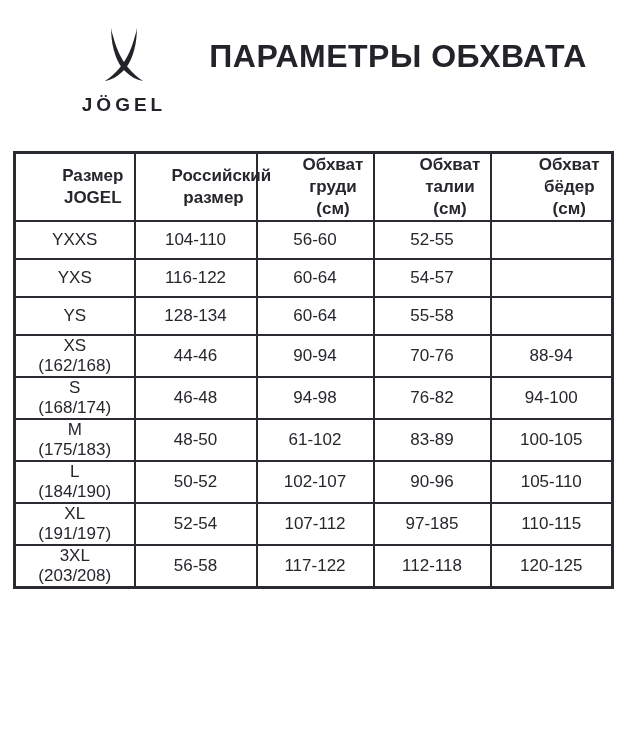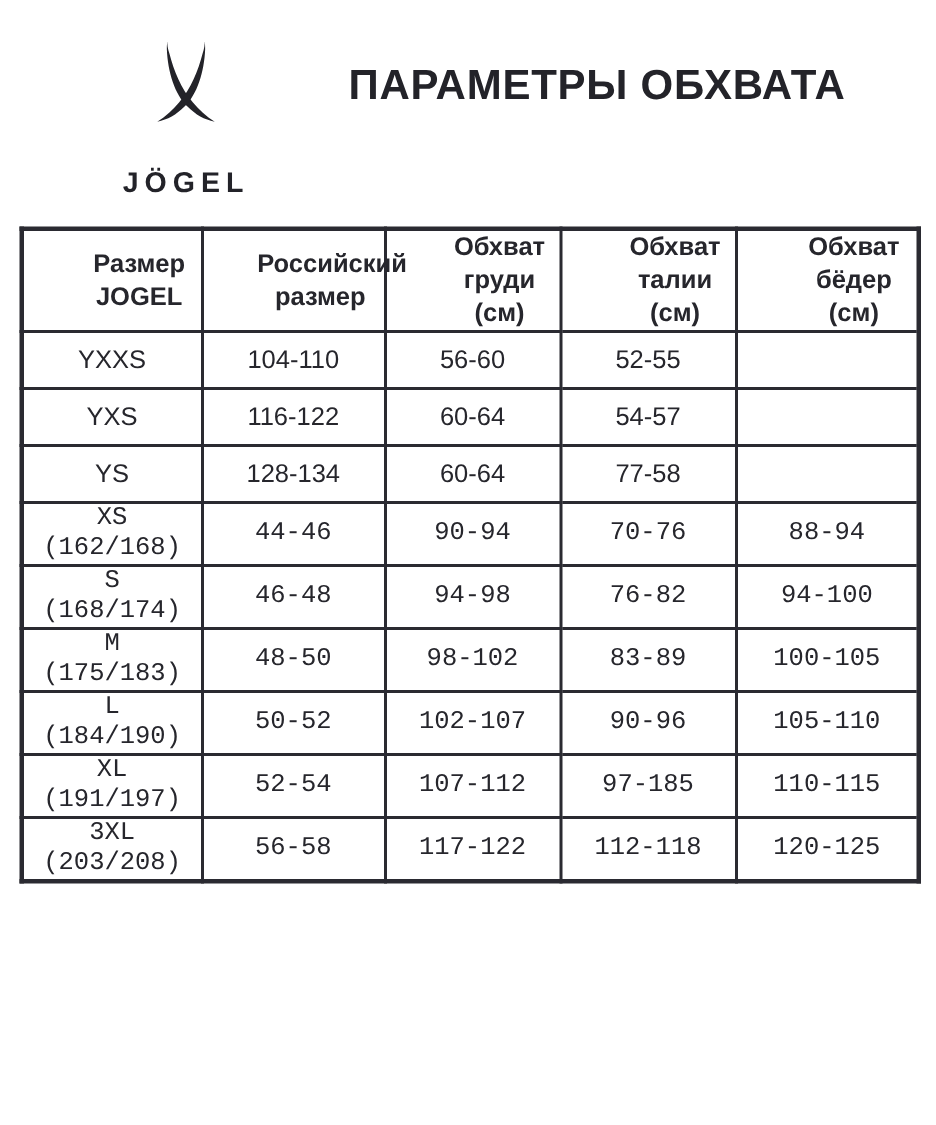--- a/index.html
+++ b/index.html
@@ -21,28 +21,28 @@
     overflow: hidden;
   }
   
   .header { position: absolute; top: 0; left: 0; right: 0; height: 151px; }
   .logo {
     position: absolute; left: 58px; top: 22px; width: 132px;
     text-align: center;
   }
   .logo-icon { display: block; margin: 0 auto; width: 58px; height: 66px; }
   .brand {
-    margin-top: 24px;
+    margin-top: 6px;
     font-size: 19px; font-weight: 700; letter-spacing: 4px;
     color: #232329;
   }
   .title {
     position: absolute; left: 186px; right: 14px; top: 36px;
     text-align: center;
-    font-size: 28px; font-weight: 700; line-height: 41px;
+    font-size: 32px; font-weight: 700; line-height: 41px;
     letter-spacing: 0.5px;
     color: #232329;
   }
   
   table.size-table {
     position: absolute; top: 151px; left: 13px;
     width: 598px;
     border-collapse: collapse;
     border: 3px solid var(--border);
     table-layout: fixed;
@@ -50,21 +50,21 @@
   .size-table th, .size-table td {
     border: 2px solid var(--border);
     text-align: center; vertical-align: middle;
     white-space: pre-line;
     color: var(--ink);
   }
   .size-table th { font-size: 17px; font-weight: 700; line-height: 22px; padding-left: 36px; }
   .size-table td { font-size: 17px; font-weight: 400; line-height: 20px; }
   .size-table thead tr { height: 52px; }
   .size-table tbody tr { height: 38px; }
-  .size-table tbody tr.tall { height: 32px; font-family: Liberation Mono, monospace; }
+  .size-table tbody tr.tall { height: 32px; }
 </style>
 </head>
 <body>
 
 <div class="page">
 
   <div class="header">
 
     <div class="logo">
       <svg class="logo-icon" viewBox="0 0 100 100" xmlns="http://www.w3.org/2000/svg" aria-hidden="true">
@@ -114,21 +114,21 @@
           <td>YXS</td>
           <td>116-122</td>
           <td>60-64</td>
           <td>54-57</td>
           <td></td>
         </tr>
         <tr>
           <td>YS</td>
           <td>128-134</td>
           <td>60-64</td>
-          <td>77-58</td>
+          <td>55-58</td>
           <td></td>
         </tr>
         <tr class="tall">
           <td>XS
 (162/168)</td>
           <td>44-46</td>
           <td>90-94</td>
           <td>70-76</td>
           <td>88-94</td>
         </tr>
@@ -137,21 +137,21 @@
 (168/174)</td>
           <td>46-48</td>
           <td>94-98</td>
           <td>76-82</td>
           <td>94-100</td>
         </tr>
         <tr class="tall">
           <td>M
 (175/183)</td>
           <td>48-50</td>
-          <td>98-102</td>
+          <td>61-102</td>
           <td>83-89</td>
           <td>100-105</td>
         </tr>
         <tr class="tall">
           <td>L
 (184/190)</td>
           <td>50-52</td>
           <td>102-107</td>
           <td>90-96</td>
           <td>105-110</td>

